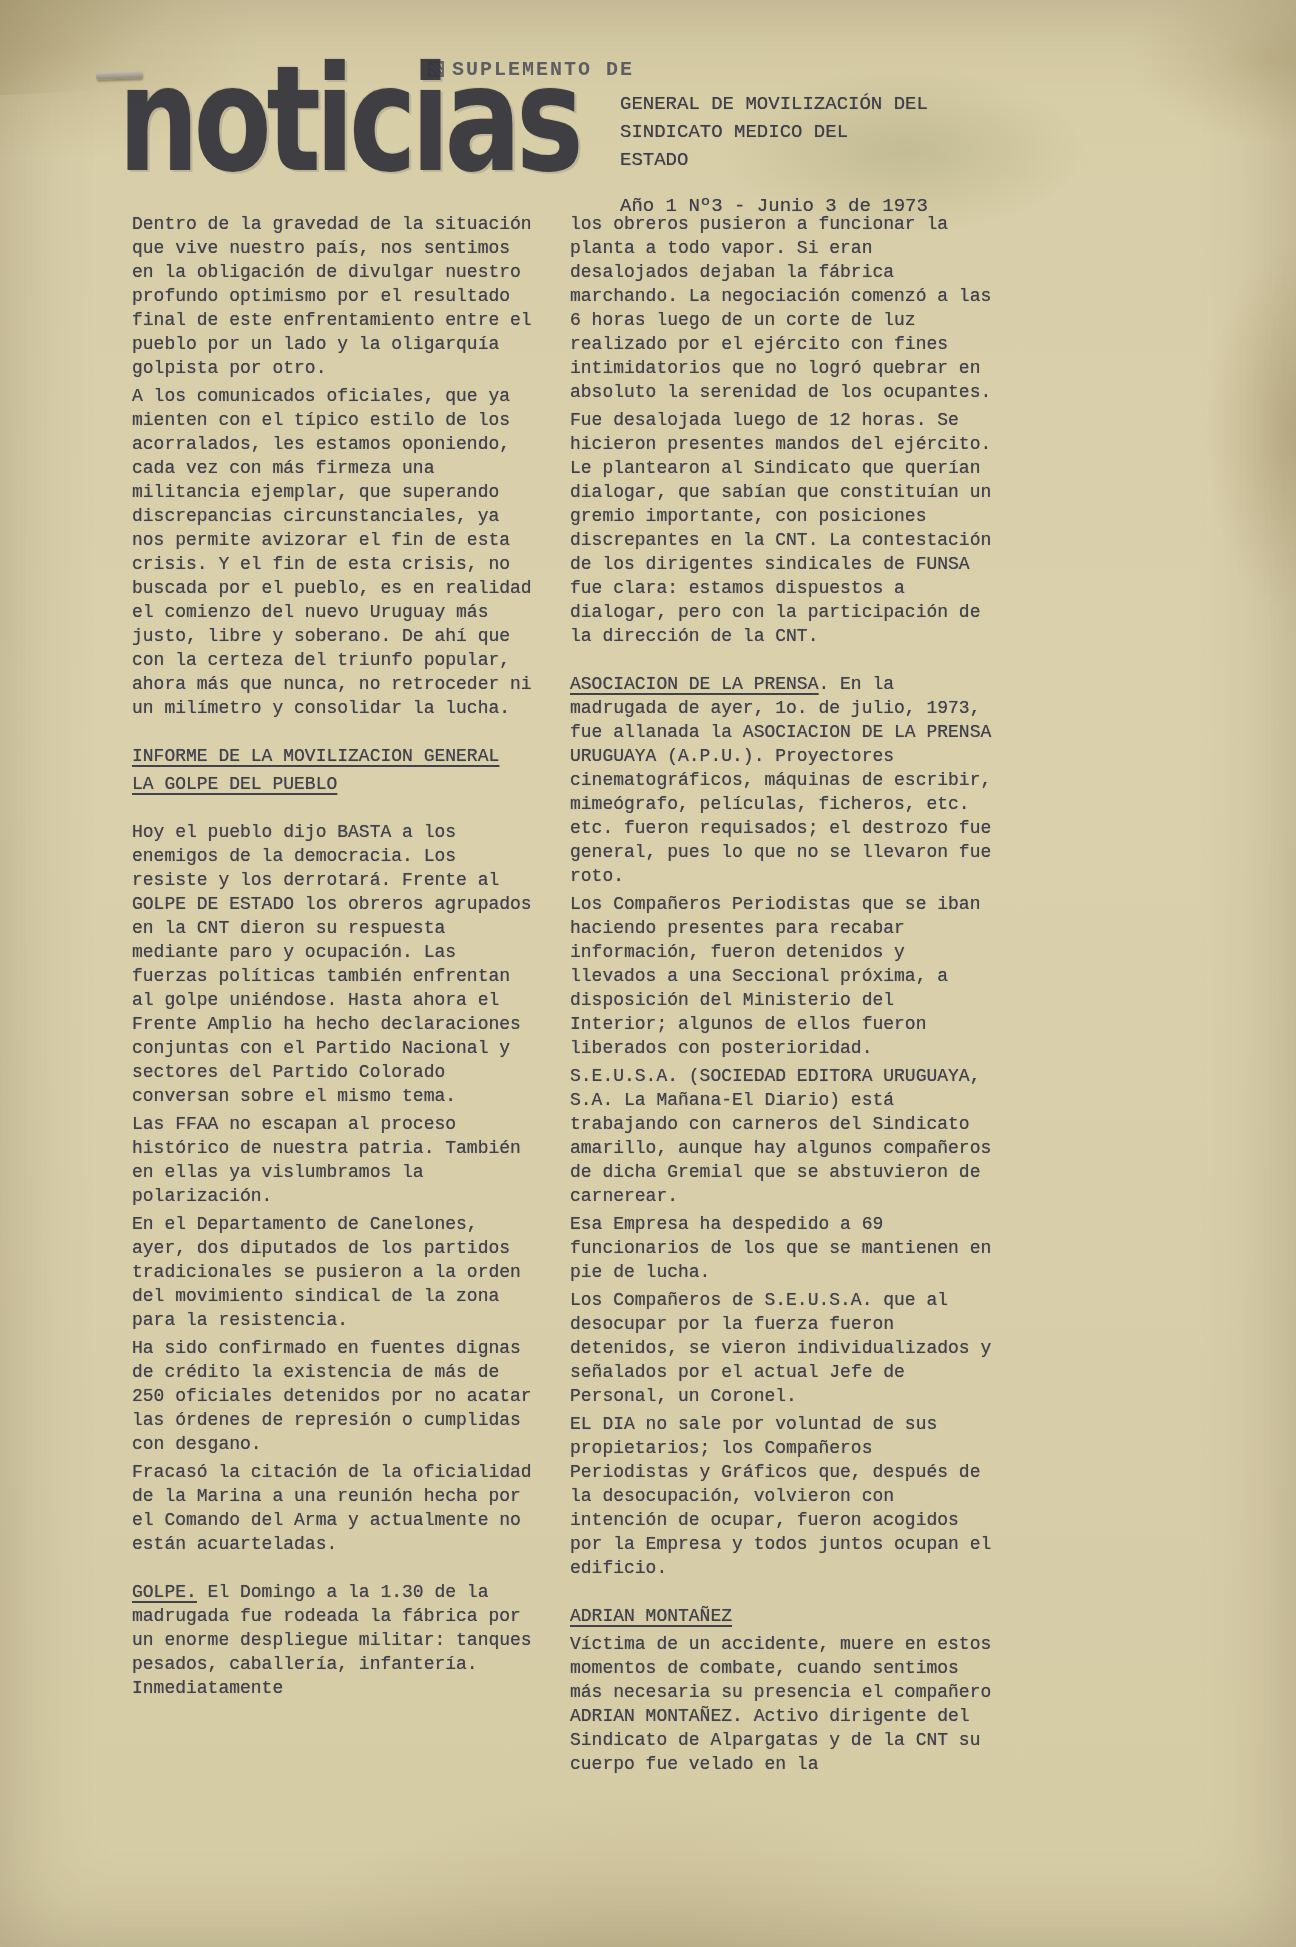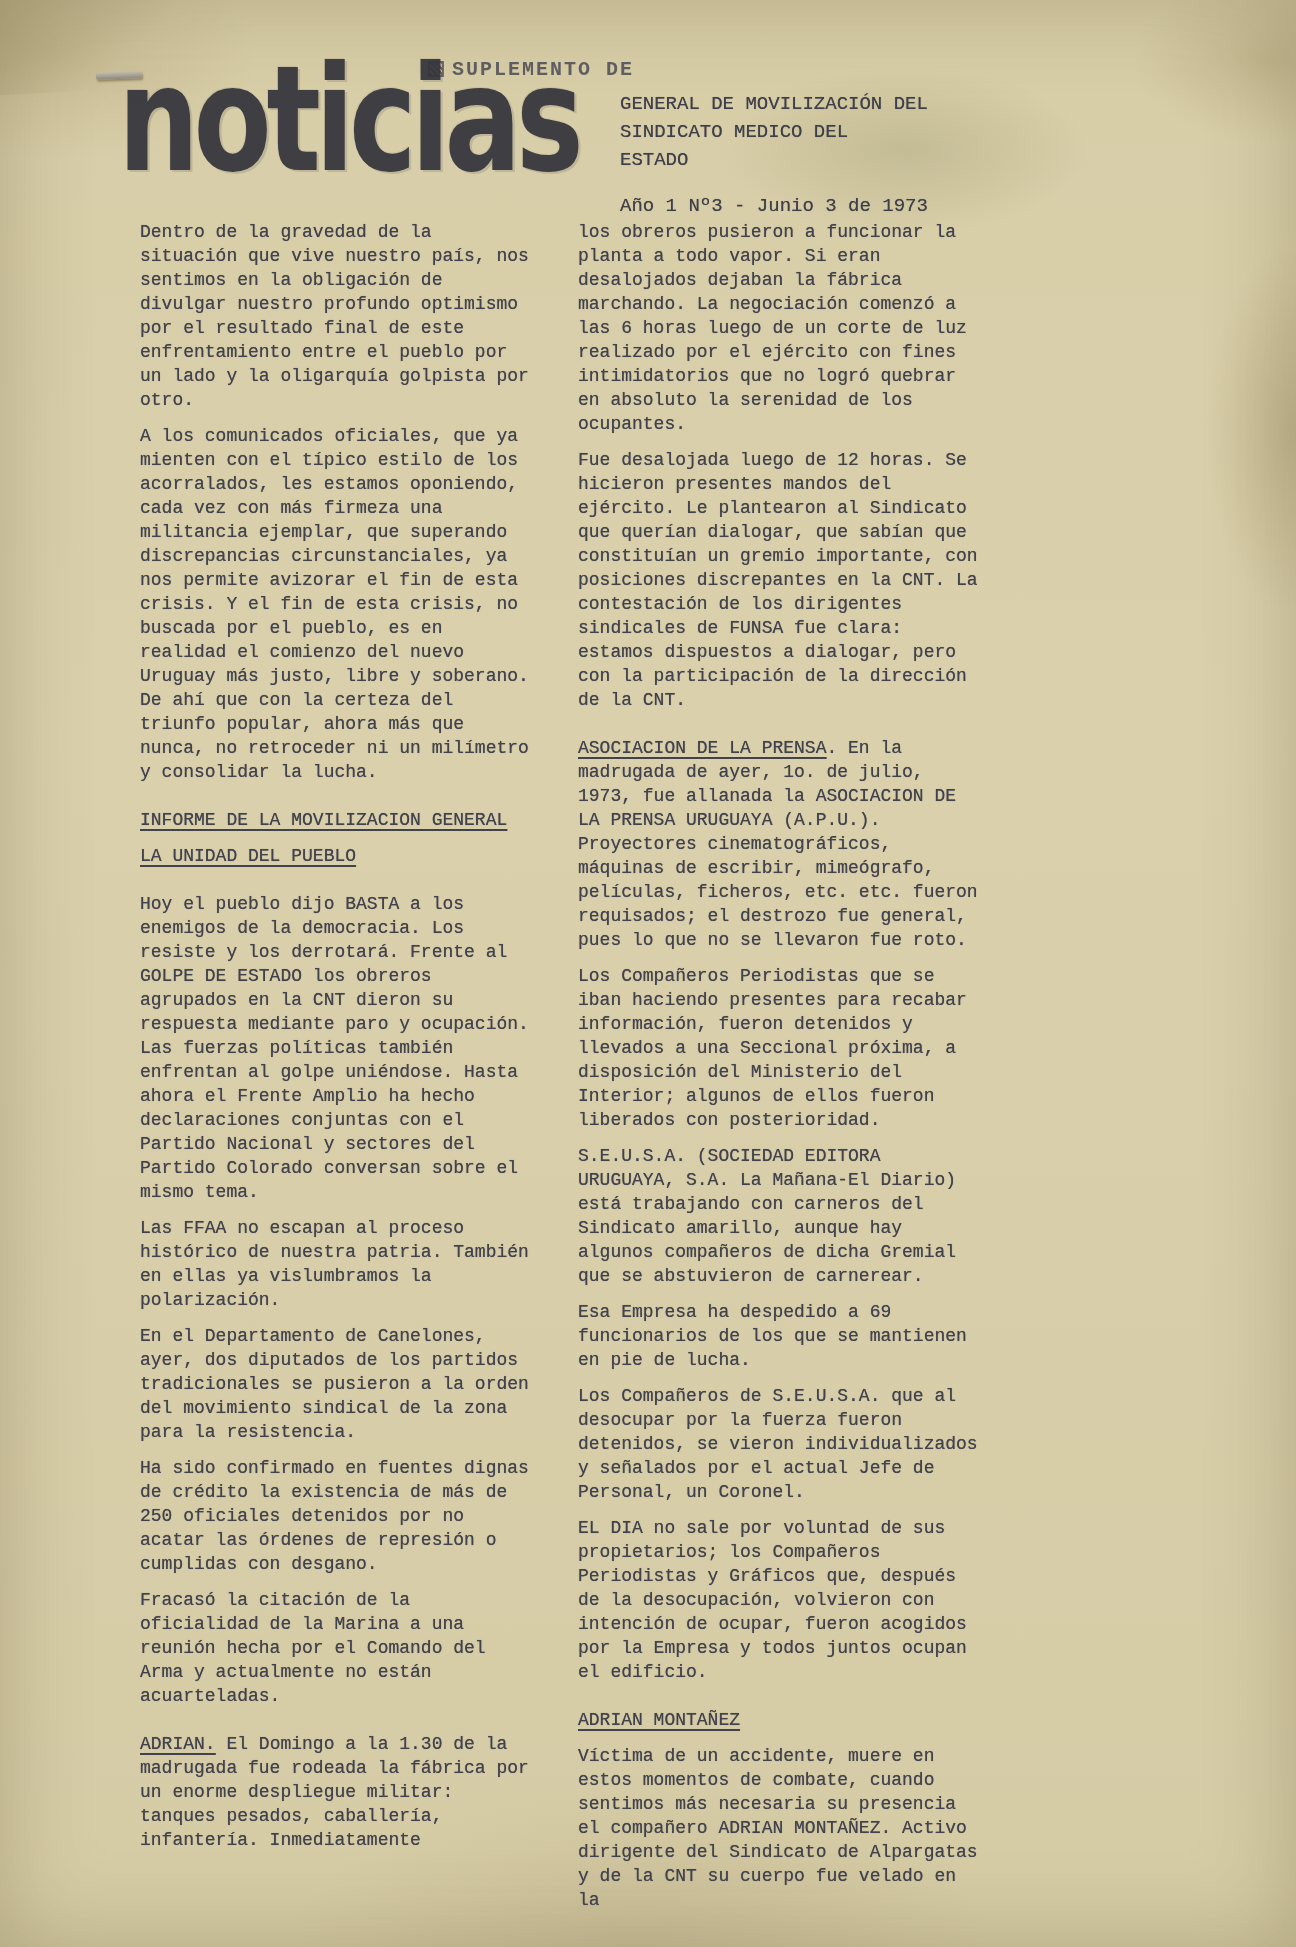--- a/index.html
+++ b/index.html
@@ -55,21 +55,21 @@
   }
   .org .issue{margin-top:18px;}
   .col{
     position:absolute;top:208px;
     font-size:18px;line-height:24px;
     text-shadow:0 0 .7px rgba(66,66,76,.75);
     text-align:left;
   }
   .col-left{left:128px;width:417px;}
   .col-right{left:566px;width:433px;}
-  .blk{margin:12px;}
+  .blk{margin:4px;}
   .blk.gap{margin-top:24px;}
   .heading{
     text-decoration:underline;
     text-underline-offset:4px;
     text-decoration-thickness:1.5px;
   }
   .lead{
     text-decoration:underline;
     text-underline-offset:4px;
     text-decoration-thickness:1.5px;
@@ -93,27 +93,27 @@
       <div>ESTADO</div>
       <div class="issue">Año 1 Nº3 - Junio 3 de 1973</div>
     </div>
   </header>
 
   <main>
     <div class="col col-left">
         <p class="blk para">Dentro de la gravedad de la situación que vive nuestro país, nos sentimos en la obligación de divulgar nuestro profundo optimismo por el resultado final de este enfrentamiento entre el pueblo por un lado y la oligarquía golpista por otro.</p>
         <p class="blk para">A los comunicados oficiales, que ya mienten con el típico estilo de los acorralados, les estamos oponiendo, cada vez con más firmeza una militancia ejemplar, que superando discrepancias circunstanciales, ya nos permite avizorar el fin de esta crisis. Y el fin de esta crisis, no buscada por el pueblo, es en realidad el comienzo del nuevo Uruguay más justo, libre y soberano. De ahí que con la certeza del triunfo popular, ahora más que nunca, no retroceder ni un milímetro y consolidar la lucha.</p>
         <p class="blk heading gap">INFORME DE LA MOVILIZACION GENERAL</p>
-        <p class="blk heading">LA UNIDAD DEL PUEBLO</p>
+        <p class="blk heading">LA GOLPE DEL PUEBLO</p>
         <p class="blk para gap">Hoy el pueblo dijo BASTA a los enemigos de la democracia. Los resiste y los derrotará. Frente al GOLPE DE ESTADO los obreros agrupados en la CNT dieron su respuesta mediante paro y ocupación. Las fuerzas políticas también enfrentan al golpe uniéndose. Hasta ahora el Frente Amplio ha hecho declaraciones conjuntas con el Partido Nacional y sectores del Partido Colorado conversan sobre el mismo tema.</p>
         <p class="blk para">Las FFAA no escapan al proceso histórico de nuestra patria. También en ellas ya vislumbramos la polarización.</p>
         <p class="blk para">En el Departamento de Canelones, ayer, dos diputados de los partidos tradicionales se pusieron a la orden del movimiento sindical de la zona para la resistencia.</p>
         <p class="blk para">Ha sido confirmado en fuentes dignas de crédito la existencia de más de 250 oficiales detenidos por no acatar las órdenes de represión o cumplidas con desgano.</p>
         <p class="blk para">Fracasó la citación de la oficialidad de la Marina a una reunión hecha por el Comando del Arma y actualmente no están acuarteladas.</p>
-        <p class="blk para gap"><span class="lead">ADRIAN.</span> El Domingo a la 1.30 de la madrugada fue rodeada la fábrica por un enorme despliegue militar: tanques pesados, caballería, infantería. Inmediatamente</p>
+        <p class="blk para gap"><span class="lead">GOLPE.</span> El Domingo a la 1.30 de la madrugada fue rodeada la fábrica por un enorme despliegue militar: tanques pesados, caballería, infantería. Inmediatamente</p>
       </div>
     <div class="col col-right">
         <p class="blk para">los obreros pusieron a funcionar la planta a todo vapor. Si eran desalojados dejaban la fábrica marchando. La negociación comenzó a las 6 horas luego de un corte de luz realizado por el ejército con fines intimidatorios que no logró quebrar en absoluto la serenidad de los ocupantes.</p>
         <p class="blk para">Fue desalojada luego de 12 horas. Se hicieron presentes mandos del ejército. Le plantearon al Sindicato que querían dialogar, que sabían que constituían un gremio importante, con posiciones discrepantes en la CNT. La contestación de los dirigentes sindicales de FUNSA fue clara: estamos dispuestos a dialogar, pero con la participación de la dirección de la CNT.</p>
         <p class="blk para gap"><span class="lead">ASOCIACION DE LA PRENSA</span>. En la madrugada de ayer, 1o. de julio, 1973, fue allanada la ASOCIACION DE LA PRENSA URUGUAYA (A.P.U.). Proyectores cinematográficos, máquinas de escribir, mimeógrafo, películas, ficheros, etc. etc. fueron requisados; el destrozo fue general, pues lo que no se llevaron fue roto.</p>
         <p class="blk para">Los Compañeros Periodistas que se iban haciendo presentes para recabar información, fueron detenidos y llevados a una Seccional próxima, a disposición del Ministerio del Interior; algunos de ellos fueron liberados con posterioridad.</p>
         <p class="blk para">S.E.U.S.A. (SOCIEDAD EDITORA URUGUAYA, S.A. La Mañana-El Diario) está trabajando con carneros del Sindicato amarillo, aunque hay algunos compañeros de dicha Gremial que se abstuvieron de carnerear.</p>
         <p class="blk para">Esa Empresa ha despedido a 69 funcionarios de los que se mantienen en pie de lucha.</p>
         <p class="blk para">Los Compañeros de S.E.U.S.A. que al desocupar por la fuerza fueron detenidos, se vieron individualizados y señalados por el actual Jefe de Personal, un Coronel.</p>
         <p class="blk para">EL DIA no sale por voluntad de sus propietarios; los Compañeros Periodistas y Gráficos que, después de la desocupación, volvieron con intención de ocupar, fueron acogidos por la Empresa y todos juntos ocupan el edificio.</p>

